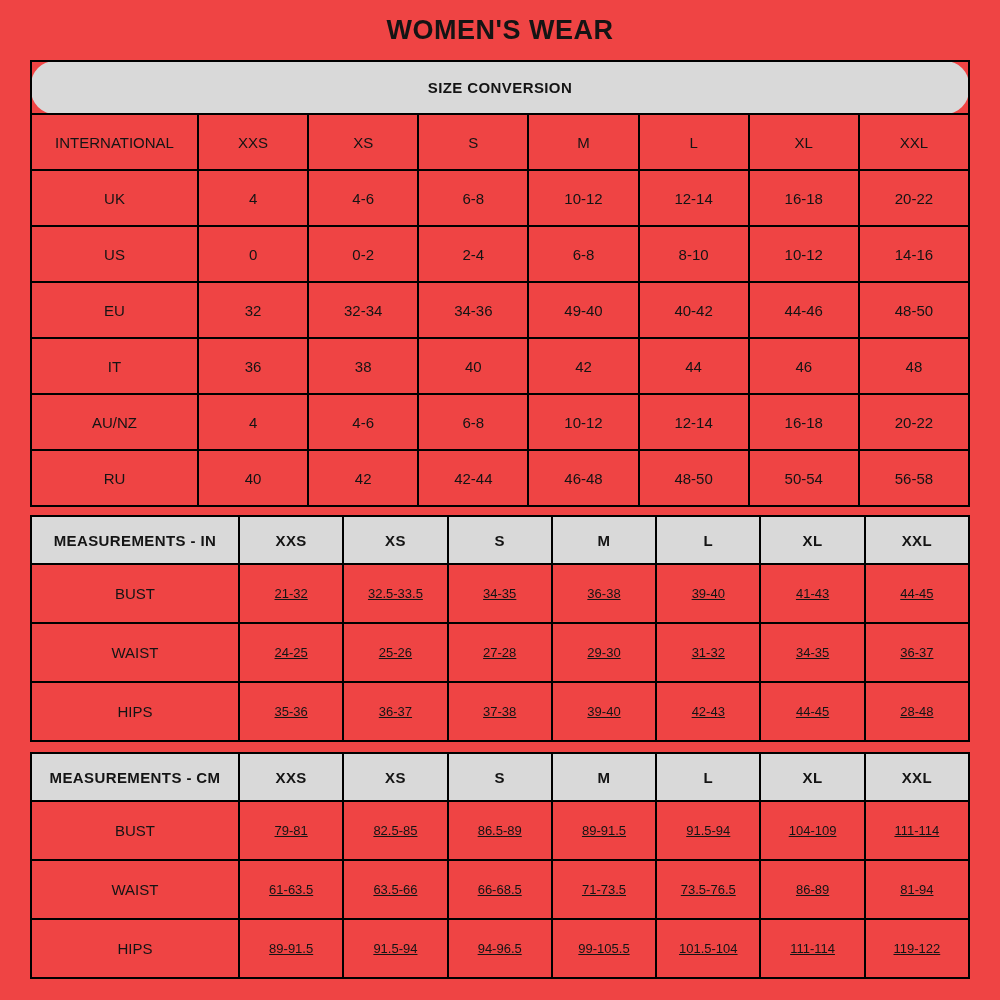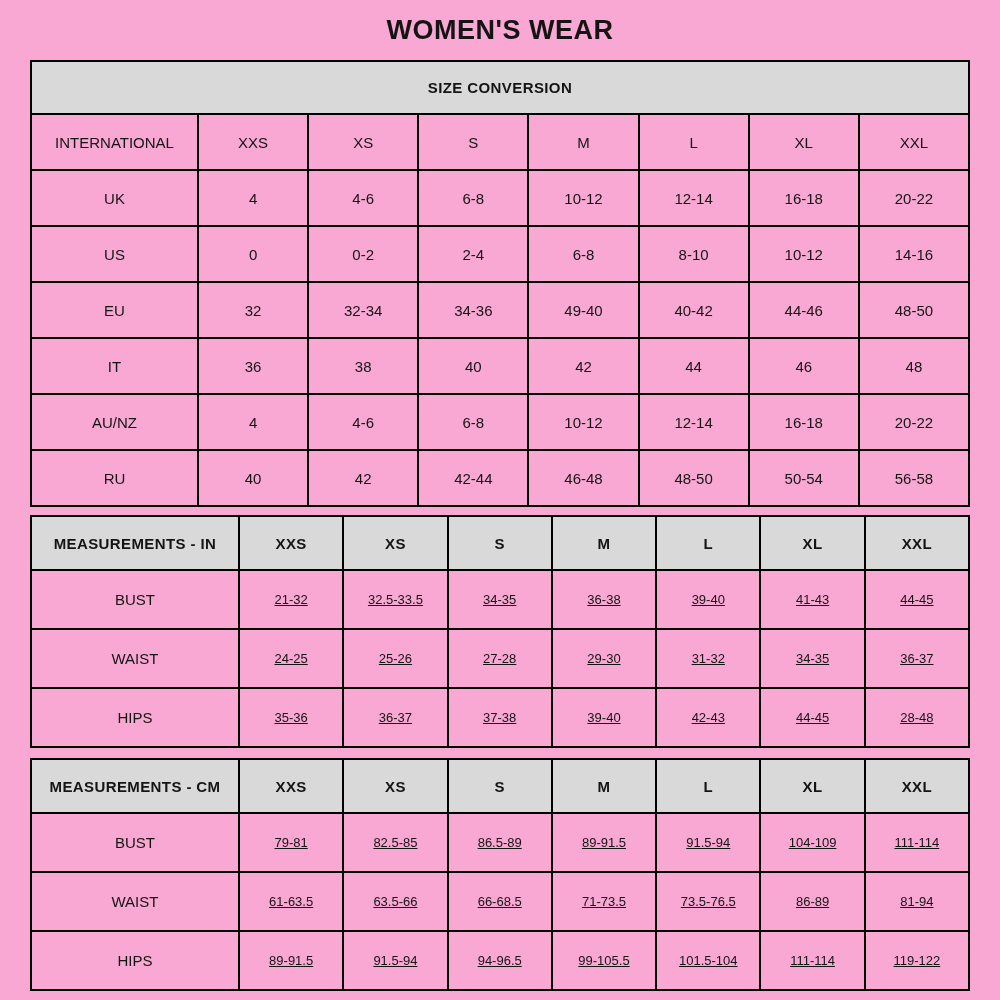--- a/index.html
+++ b/index.html
@@ -3,21 +3,21 @@
 <meta charset="utf-8">
 <style>
   html, body {
     margin: 0;
     padding: 0;
     background: #ffffff;
   }
   .page {
     width: 1000px;
     height: 1000px;
-    background: #f9a8d4;
+    background: #ef4444;
     font-family: "Liberation Sans", sans-serif;
     color: #141414;
     overflow: hidden;
     box-sizing: border-box;
   }
   .page-title {
     margin: 15px 0 0 0;
     text-align: center;
     font-size: 27px;
     font-weight: 700;
@@ -44,25 +44,25 @@
   .gray { background: #d9d9d9; }
   .hdr {
     font-weight: 700;
     font-size: 15px;
     letter-spacing: 0.4px;
   }
   
   .t1 col.label-col { width: 167px; }
   .t1 tr { height: 56px; }
   .t1 tr.hdr-row { height: 53px; }
-  .t1 td { font-size: 15px; }
+  .t1 td { font-size: 15px; border-radius: 24px; }
   
   .t2 col.label-col, .t3 col.label-col { width: 208px; }
   .t2 tr, .t3 tr { height: 59px; }
-  .t2 tr.hdr-row, .t3 tr.hdr-row { height: 54px; }
+  .t2 tr.hdr-row, .t3 tr.hdr-row { height: 48px; }
   .t2 td.lbl, .t3 td.lbl { font-size: 15px; }
   .t2 td.val, .t3 td.val { font-size: 13px; text-decoration: underline; }
 </style>
 </head>
 <body>
 
 <div class="page">
 
   <h1 class="page-title">WOMEN'S WEAR</h1>
 

